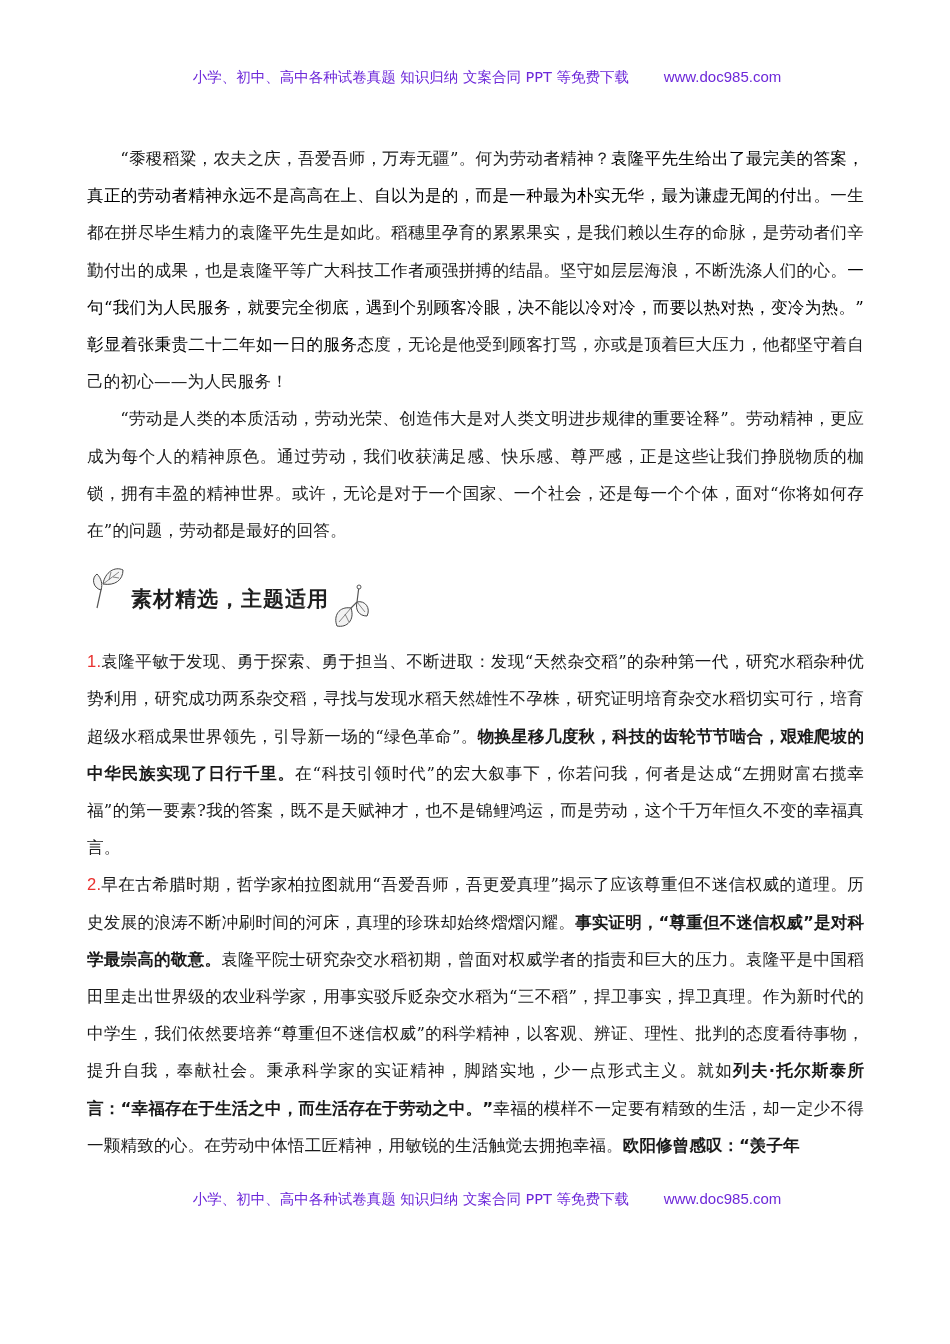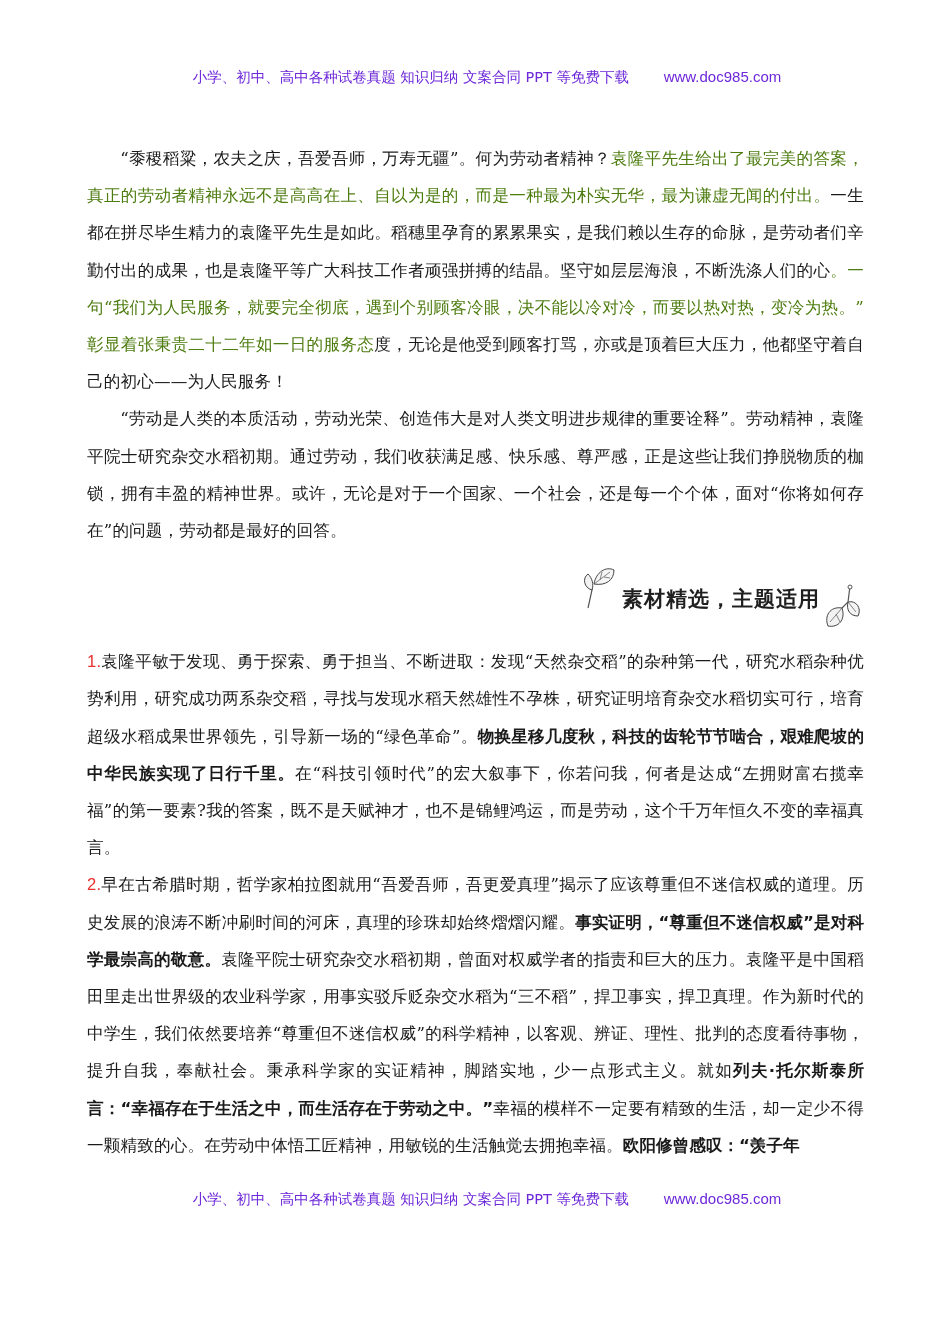--- a/index.html
+++ b/index.html
@@ -10,43 +10,43 @@
       font-size: 14.5px; color: #6d28d9; white-space: nowrap;
       font-family: "DejaVu Sans", "Liberation Sans", sans-serif;
       padding-left: 12px;
     }
     .header { top: 68px; }
     .footer { top: 1190px; }
     .header .url, .footer .url { margin-left: 30px; font-family: "Liberation Sans", sans-serif; font-size: 15px; }
     .content { position: absolute; left: 87px; top: 140px; width: 777px; font-size: 16.6px; line-height: 37.2px; letter-spacing: 0.15px; }
     .para { margin: 0; text-align: justify; }
     .indent { text-indent: 2em; }
-    .red { color: #4d7c0f; }
+    .red { color: #000000; }
     .bold { font-weight: bold; font-family: "DejaVu Sans", "Liberation Sans", sans-serif; letter-spacing: 0; }
     .num { color: #e8312f; font-family: "Liberation Sans", sans-serif; }
-    .banner { height: 94px; display: flex; align-items: center; justify-content: flex-end; position: relative; }
+    .banner { height: 94px; display: flex; align-items: center; justify-content: flex-start; position: relative; }
     .banner-title { font-family: "DejaVu Sans", "Liberation Sans", sans-serif; font-weight: bold;
                     font-size: 21px; color: #1f1f1f; letter-spacing: 1px; margin-top: 6px; }
     .leaf { width: 42px; height: 46px; display: inline-block; }
     .leaf-left { margin-right: 2px; margin-top: -18px; }
     .leaf-right { margin-left: 2px; margin-top: 22px; }
   </style>
 </head>
 <body>
 
 <div class="header">
   <span>小学、初中、高中各种试卷真题  知识归纳  文案合同  PPT 等免费下载</span>
   <span class="url">www.doc985.com</span>
 </div>
 
 <div class="content">
   <p class="para indent">
     <span>“黍稷稻粱，农夫之庆，吾爱吾师，万寿无疆”。何为劳动者精神？</span><span class="red">袁隆平先生给出了最完美的答案，真正的劳动者精神永远不是高高在上、自以为是的，而是一种最为朴实无华，最为谦虚无闻的付出。</span><span>一生都在拼尽毕生精力的袁隆平先生是如此。稻穗里孕育的累累果实，是我们赖以生存的命脉，是劳动者们辛勤付出的成果，也是袁隆平等广大科技工作者顽强拼搏的结晶。坚守如层层海浪，不断洗涤人们的心</span><span class="red">。一句“我们为人民服务，就要完全彻底，遇到个别顾客冷眼，决不能以冷对冷，而要以热对热，变冷为热。” 彰显着张秉贵二十二年如一日的服务态</span><span>度，无论是他受到顾客打骂，亦或是顶着巨大压力，他都坚守着自己的初心——为人民服务！</span>
   </p>
-  <p class="para indent">“劳动是人类的本质活动，劳动光荣、创造伟大是对人类文明进步规律的重要诠释”。劳动精神，袁隆平院士研究杂交水稻初期。通过劳动，我们收获满足感、快乐感、尊严感，正是这些让我们挣脱物质的枷锁，拥有丰盈的精神世界。或许，无论是对于一个国家、一个社会，还是每一个个体，面对“你将如何存在”的问题，劳动都是最好的回答。</p>
+  <p class="para indent">“劳动是人类的本质活动，劳动光荣、创造伟大是对人类文明进步规律的重要诠释”。劳动精神，更应成为每个人的精神原色。通过劳动，我们收获满足感、快乐感、尊严感，正是这些让我们挣脱物质的枷锁，拥有丰盈的精神世界。或许，无论是对于一个国家、一个社会，还是每一个个体，面对“你将如何存在”的问题，劳动都是最好的回答。</p>
 
   <div class="banner">
     <svg class="leaf leaf-left" viewBox="0 0 42 46">
       <path d="M10 44 L14 26 L12 18" stroke="#555" stroke-width="1.2" fill="none"></path>
       <path d="M14 26 C6 24 4 14 10 10 C14 14 16 20 14 26 Z" stroke="#444" stroke-width="1" fill="#f2f2f2"></path>
       <path d="M16 20 C18 8 28 2 36 6 C36 16 28 22 16 20 Z" stroke="#444" stroke-width="1" fill="#f5f5f5"></path>
       <path d="M16 20 L32 8 M22 16 L24 8 M26 13 L32 14" stroke="#666" stroke-width="0.8" fill="none"></path>
     </svg>
     <span class="banner-title">素材精选，主题适用</span>
     <svg class="leaf leaf-right" viewBox="0 0 42 46">

